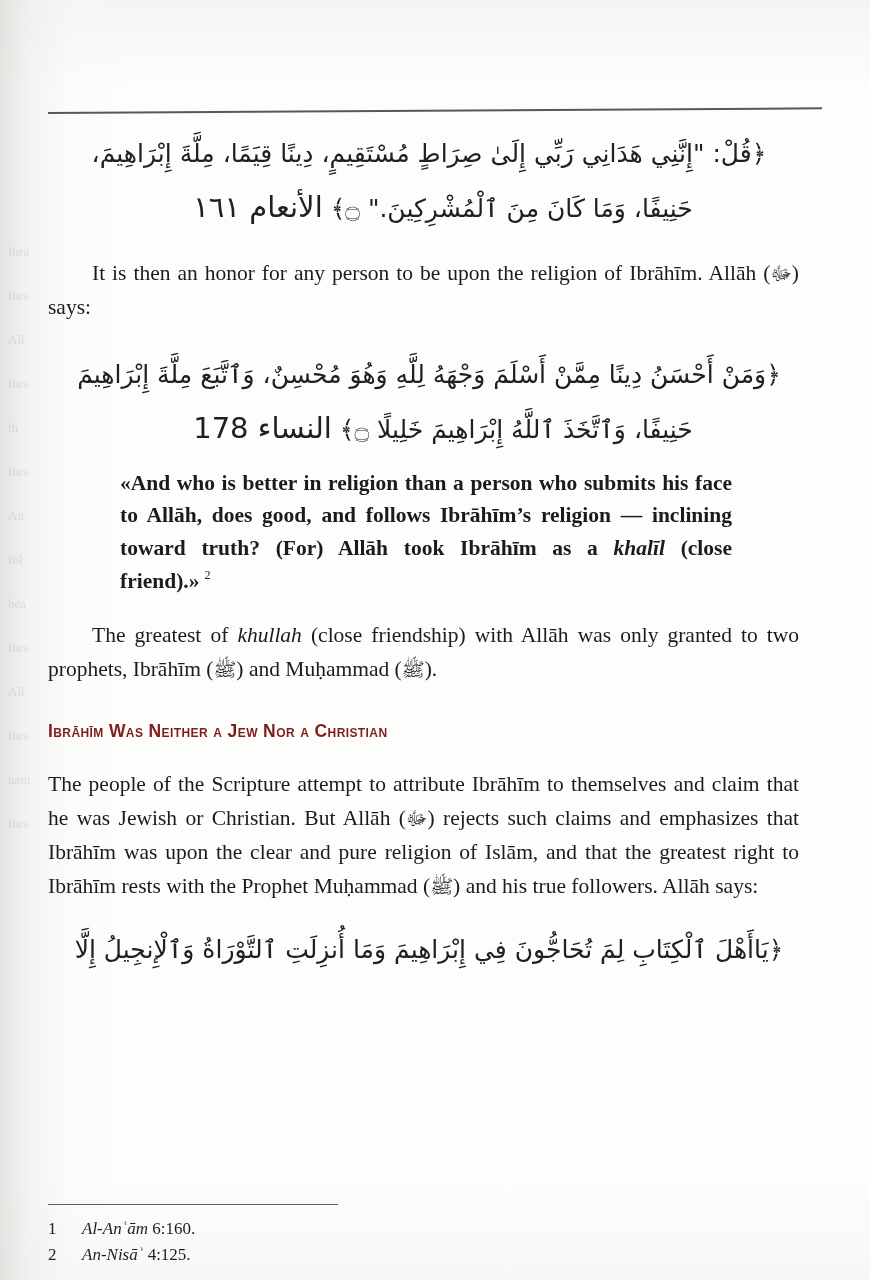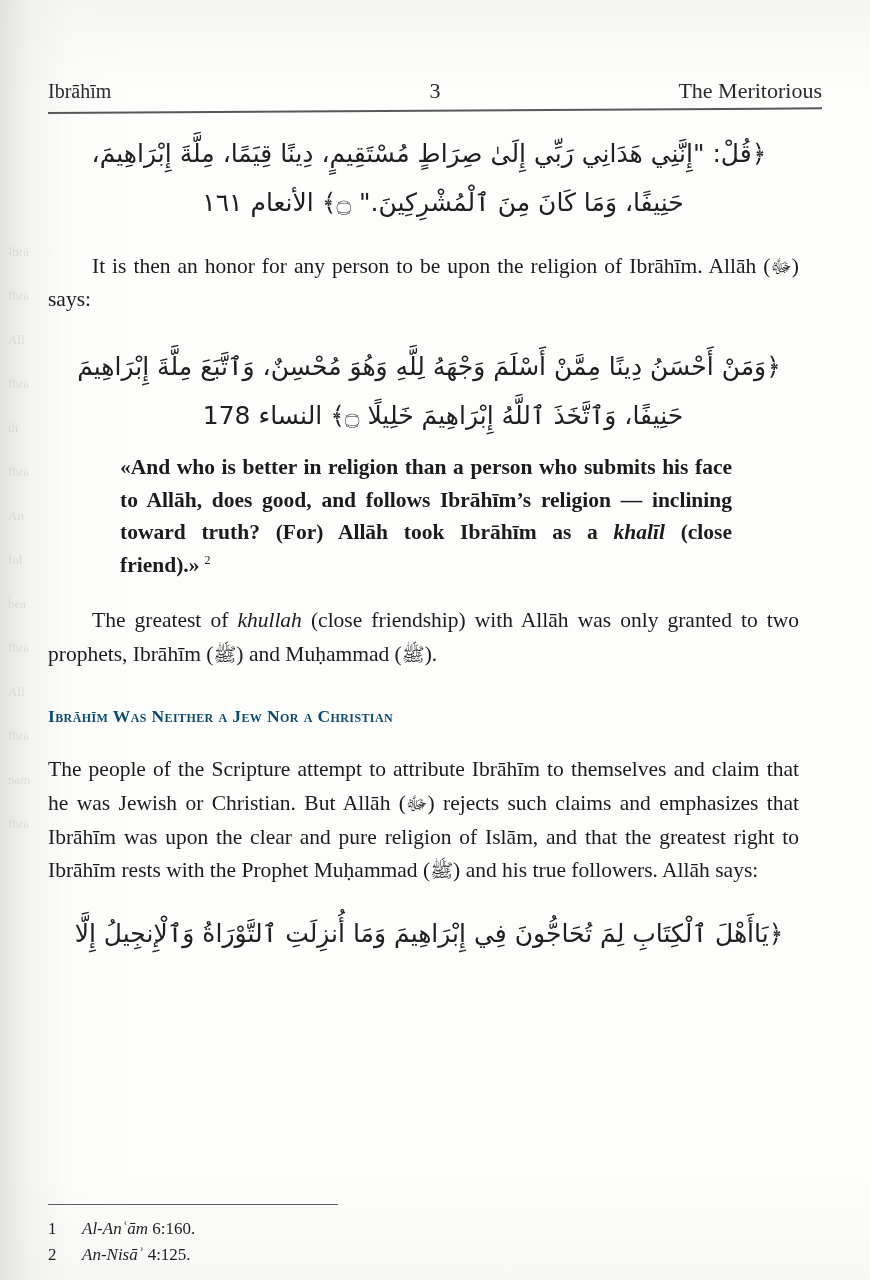--- a/index.html
+++ b/index.html
@@ -106,21 +106,21 @@
     direction: rtl;
     text-align: center;
     font-family: "DejaVu Sans", sans-serif;
     font-size: 25px;
     line-height: 1.95;
     color: #202020;
     margin: 6px 0 2px 0;
     padding: 0 14px;
   }
   .ayah .ref {
-    font-size: 25px;
+    font-size: 29px;
     margin-left: 28px;
   }
 
   
   .tr-block {
     font-weight: bold;
     font-size: 21.5px;
     line-height: 1.52;
     text-align: justify;
     color: #1b1b1b;
@@ -148,26 +148,26 @@
   p.body.indent { text-indent: 44px; }
   p.body i { font-style: italic; }
 
   .glyph {
     font-family: "DejaVu Sans", sans-serif;
     font-size: 19px;
   }
 
   
   h2.section {
-    font-family: Liberation Serif, serif;
+    font-family: Liberation Sans, sans-serif;
     font-weight: bold;
     font-size: 17.5px;
     letter-spacing: 0.4px;
     font-variant: small-caps;
-    color: #0c4a6e;
+    color: #7f1d1d;
     margin: 34px 0 0 0;
   }
 
   
   .fn-rule {
     position: absolute;
     left: 48px;
     top: 1204px;
     width: 290px;
     height: 1px;
@@ -190,25 +190,20 @@
 <body>
 
 <div class="page">
 
   <div class="paper-tint"></div>
 
   <div class="showthrough">
     Ibrā<br>Ibrā<br>All<br>Ibrā<br>th<br>Ibrā<br>An<br>fol<br>bea<br>Ibrā<br>All<br>Ibrā<br>nam<br>Ibrā
   </div>
 
-  <div class="runhead">
-    <div class="rh-left">Ibrāhīm</div>
-    <div class="rh-page">3</div>
-    <div class="rh-right">The Meritorious</div>
-  </div>
   <div class="rule"></div>
 
   <div class="content">
 
     <div class="ayah">
       <span>﴿قُلْ: "إِنَّنِي هَدَانِي رَبِّي إِلَىٰ صِرَاطٍ مُسْتَقِيمٍ، دِينًا قِيَمًا، مِلَّةَ إِبْرَاهِيمَ، حَنِيفًا، وَمَا كَانَ مِنَ ٱلْمُشْرِكِينَ." ۝﴾</span>
       <span class="ref">الأنعام ١٦١</span>
     </div>
 
 

